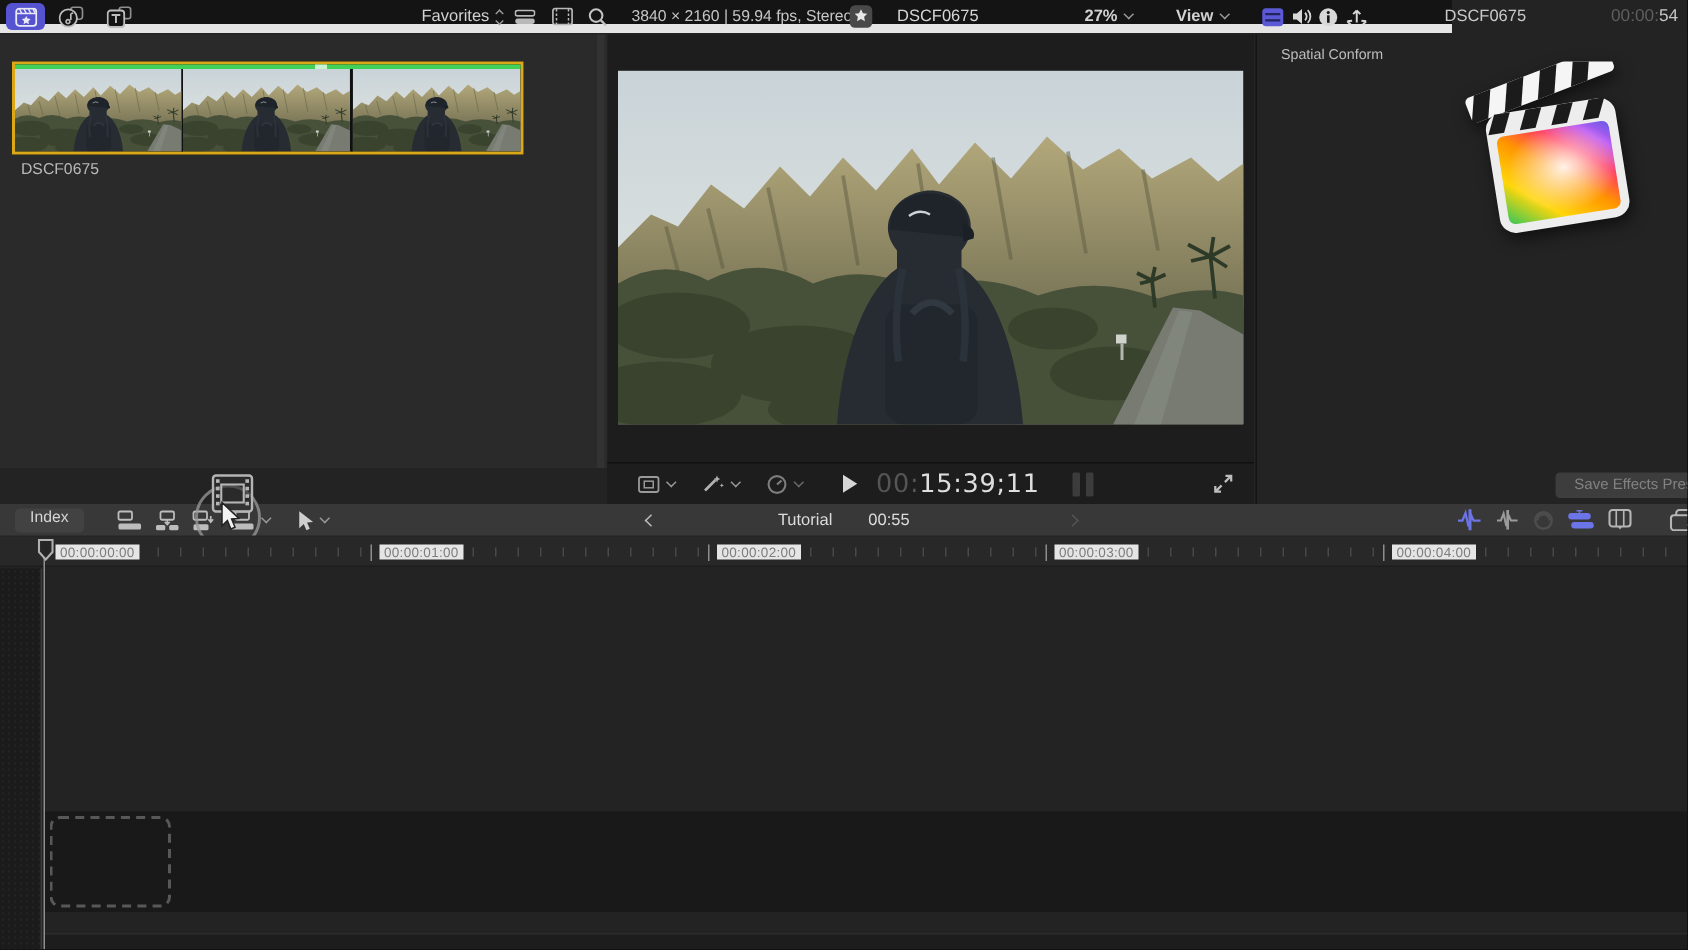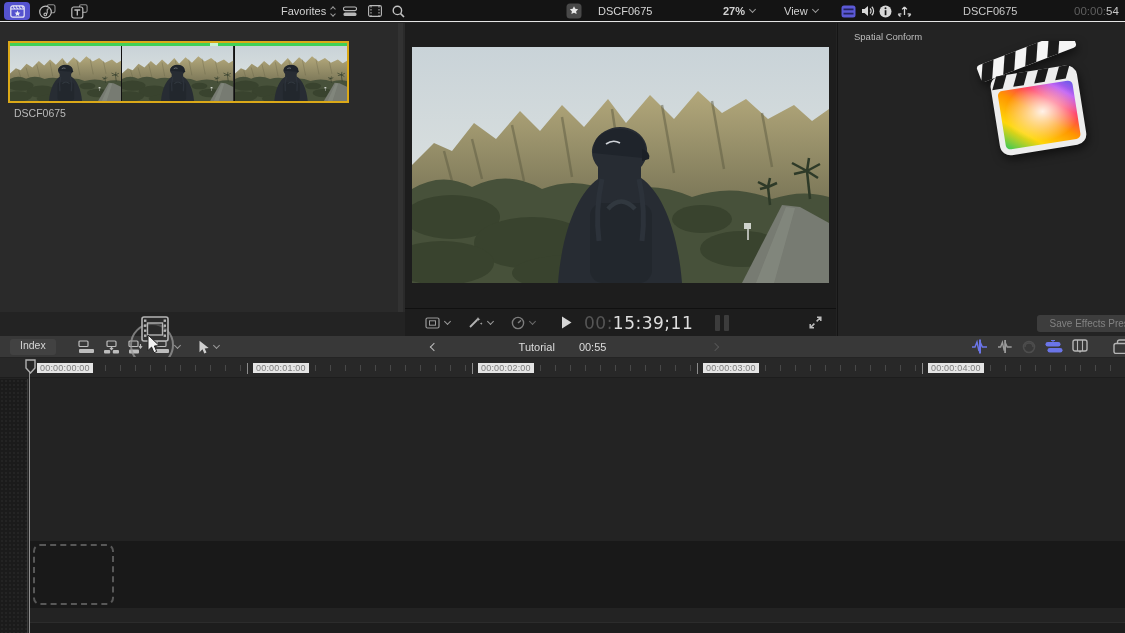--- a/index.html
+++ b/index.html
@@ -2,22 +2,22 @@
 <html><head>
 <meta charset="utf-8">
 <style>
   html,body{margin:0;padding:0;background:#000;}
   #app{position:relative;width:1125px;height:633px;overflow:hidden;
        background:#232323;font-family:"Liberation Sans",sans-serif;
        -webkit-font-smoothing:antialiased;color:#ccc;}
   #app *{box-sizing:border-box;}
 
   
-  .topbar{position:absolute;left:0;top:0;width:1125px;height:22px;background:#141414;
-          border-bottom:1px solid #e5e5e5;z-index:30;font-size:11px;}
+  .topbar{position:absolute;left:0;top:0;width:968px;height:22px;background:#141414;
+          border-bottom:6px solid #e5e5e5;z-index:30;font-size:11px;}
   .tb-item{position:absolute;top:0;height:22px;display:flex;align-items:center;color:#d2d2d2;}
   .appbtn{position:absolute;top:2px;height:18px;width:26px;border-radius:4px;
           display:flex;align-items:center;justify-content:center;}
   .appbtn.sel{background:#5553cf;}
   .chev{display:inline-block;width:5px;height:5px;border-right:1.5px solid #9a9a9a;
         border-bottom:1.5px solid #9a9a9a;transform:rotate(45deg);margin-left:5px;margin-top:-3px;}
   .updown{display:inline-flex;flex-direction:column;margin-left:5px;gap:1px;}
   .updown i{width:4px;height:4px;border-right:1.5px solid #9a9a9a;border-bottom:1.5px solid #9a9a9a;display:block;}
   .updown i.u{transform:rotate(-135deg);}
   .updown i.d{transform:rotate(45deg);}
@@ -225,36 +225,39 @@
     </div>
     <div class="tb-item" style="left:392px">
       <span>
         <svg width="13" height="13" viewBox="0 0 13 13">
             <circle cx="5.4" cy="5.4" r="4.2" fill="none" stroke="#c2c2c2" stroke-width="1.4"></circle>
             <path d="M8.6,8.6 L12,12" stroke="#c2c2c2" stroke-width="1.6"></path>
           </svg>
       </span>
     </div>
 
+    <div class="tb-item" style="left:421px;color:#c6c6c6;font-size:10.5px">
+      <span>3840 × 2160 | 59.94 fps, Stereo</span>
+    </div>
     <div class="tb-item" style="left:566px">
       <span>
         <svg width="16" height="16" viewBox="0 0 16 16">
             <rect x="0.5" y="0.5" width="15" height="15" rx="3.5" fill="#494949"></rect>
             <path d="M8,3.2 l1.3,2.6 2.9,.4 -2.1,2 .5,2.9 -2.6,-1.4 -2.6,1.4 .5,-2.9 -2.1,-2 2.9,-.4 z" fill="#e8e8e8"></path>
           </svg>
       </span>
     </div>
     <div class="tb-item" style="left:598px;color:#d6d6d6">
       <span>DSCF0675</span>
     </div>
     <div class="tb-item" style="left:723px;font-weight:bold">
       <span>27%</span>
         <span class="chev"></span>
     </div>
-    <div class="tb-item" style="left:784px;font-weight:normal">
+    <div class="tb-item" style="left:784px;font-weight:bold">
       <span>View</span>
         <span class="chev"></span>
     </div>
 
     <div class="tb-item" style="left:841px">
       <span>
         <svg width="15" height="13" viewBox="0 0 15 13">
             <rect x="0.5" y="0.5" width="14" height="12" rx="2.5" fill="#5b59d6"></rect>
             <path d="M2.5,4.4 h10 M2.5,8.6 h10" stroke="#23235e" stroke-width="1.6"></path>
           </svg>

